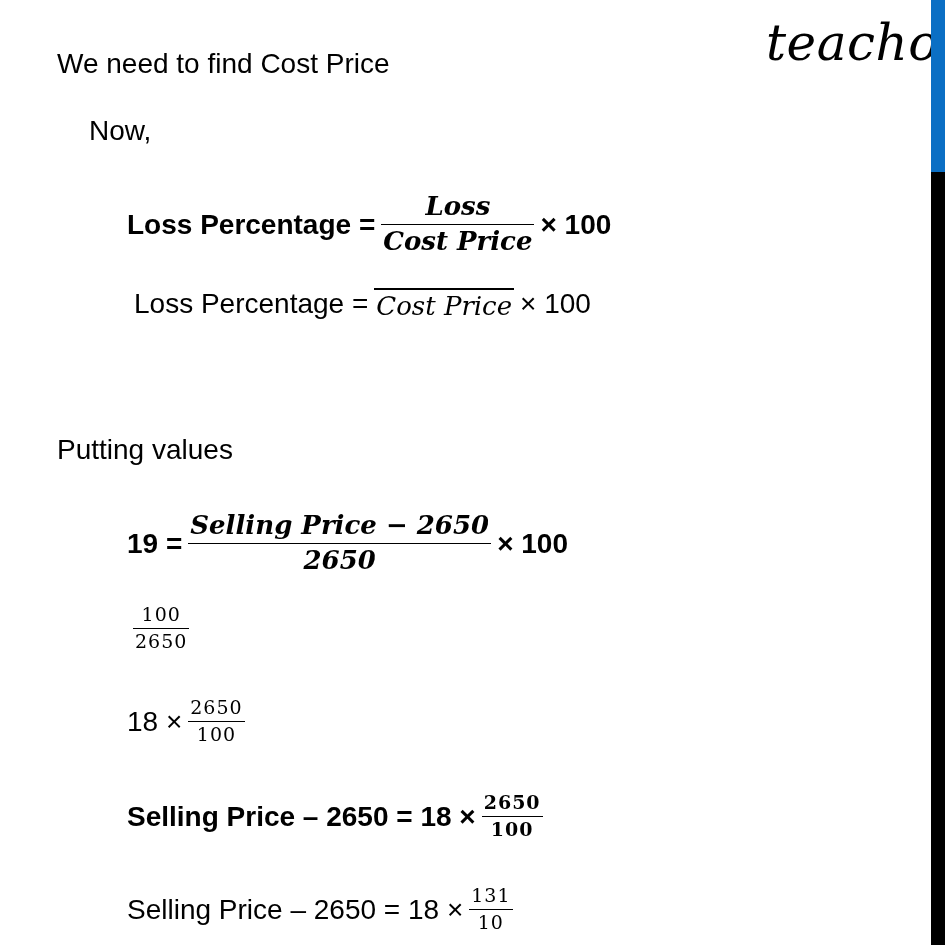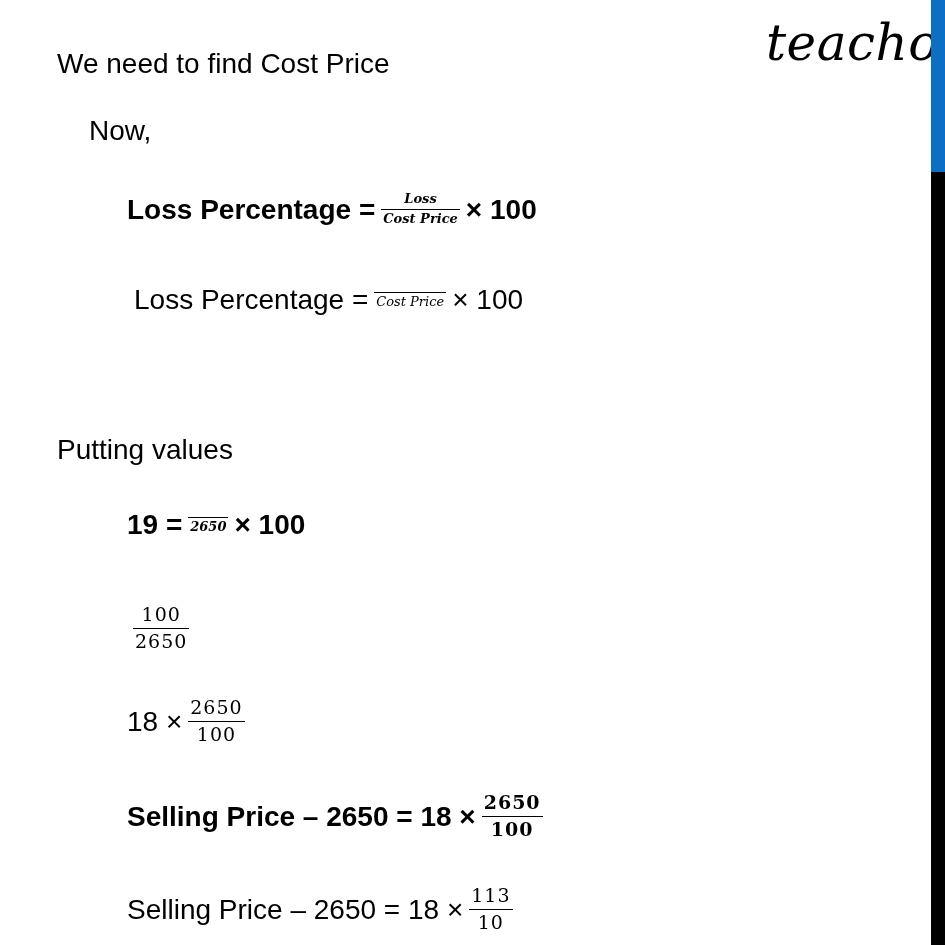--- a/index.html
+++ b/index.html
@@ -19,21 +19,21 @@
     .line {
       position: absolute; font-size: 28px; line-height: 1; white-space: nowrap;
       display: flex; align-items: center;
     }
     .bold { font-weight: bold; }
     .frac {
       display: inline-flex; flex-direction: column; align-items: center;
       margin: 0 6px; vertical-align: middle;
       font-family: "DejaVu Serif", serif; font-style: italic;
     }
-    .frac .num, .frac .den { font-size: 13px; line-height: 1.15; padding: 0 2px; }
+    .frac .num, .frac .den { font-size: 26px; line-height: 1.15; padding: 0 2px; }
     .frac .bar { width: 100%; height: 1.5px; background: #000; margin: 2px 0; }
     .frac.upright { font-style: normal; }
     .frac.small .num, .frac.small .den { font-size: 19px; letter-spacing: 1px; }
     .frac.b .num, .frac.b .den { font-weight: bold; }
     .sp { white-space: pre; }
   </style>
 </head>
 <body>
 
 <div class="logo">teachoo</div>
@@ -67,20 +67,21 @@
   <span>× 100</span>
 </div>
 
 <div class="line" style="left:57px; top:436px;justify-content:center;">
   <span>Putting values</span>
 </div>
 
 <div class="line bold" style="left:127px; top:511px;">
   <span>19 =</span>
   <span class="frac b">
+    <span class="num">Selling Price − 2650</span>
     <span class="bar"></span>
     <span class="den">2650</span>
   </span>
   <span>× 100</span>
 </div>
 
 <div class="line" style="left:127px; top:604px;">
   <span class="frac upright small">
     <span class="num">100</span>
     <span class="bar"></span>
@@ -102,17 +103,17 @@
   <span class="frac upright b small">
     <span class="num">2650</span>
     <span class="bar"></span>
     <span class="den">100</span>
   </span>
 </div>
 
 <div class="line" style="left:127px; top:885px;">
   <span>Selling Price – 2650 = 18 ×</span>
   <span class="frac upright small">
-    <span class="num">113</span>
+    <span class="num">131</span>
     <span class="bar"></span>
     <span class="den">10</span>
   </span>
 </div>
 
 </body></html>

